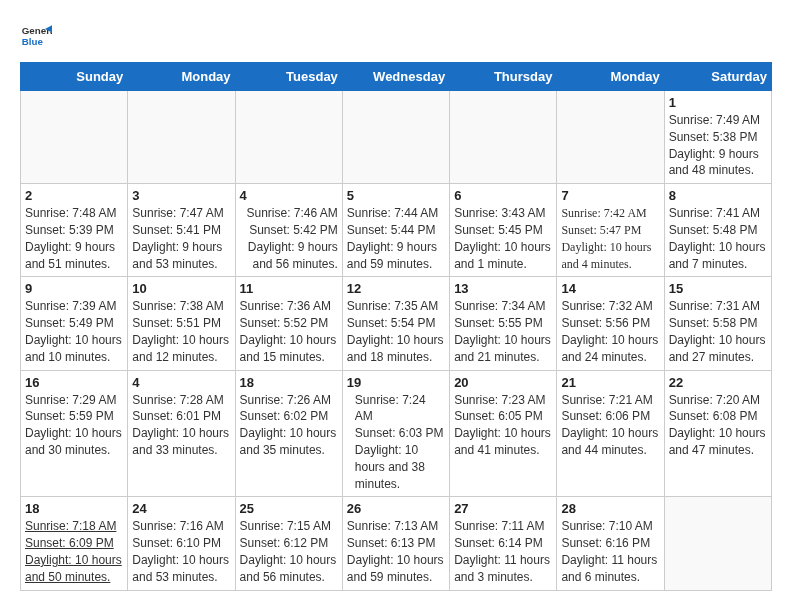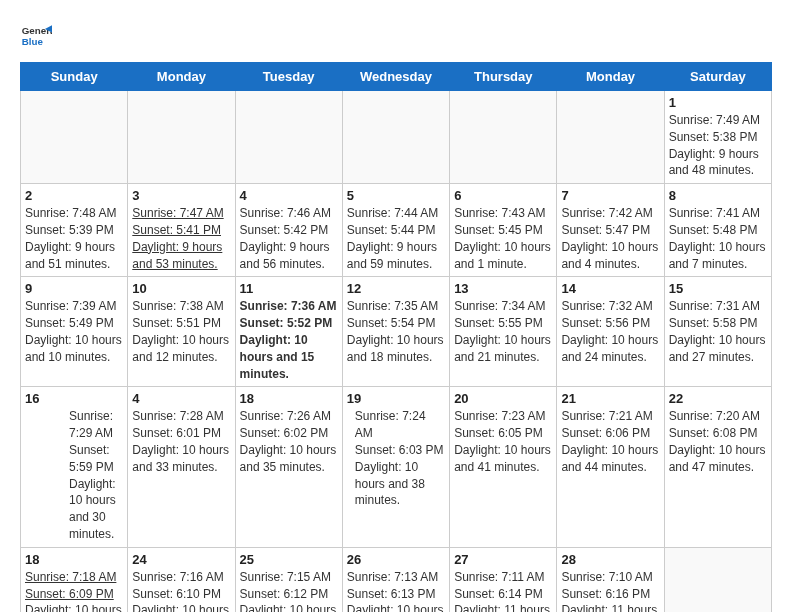--- a/index.html
+++ b/index.html
@@ -40,21 +40,21 @@
     }
     .calendar {
       width: 100%;
       border-collapse: collapse;
       font-size: 11px;
     }
     .calendar thead th {
       background: #1a6fc4;
       color: #fff;
       padding: 6px 4px;
-      text-align: center;
+      text-align: right;
       font-size: 13px;
       font-weight: bold;
       border: 1px solid #1a6fc4;
     }
     .calendar tbody td {
       border: 1px solid #ccc;
       vertical-align: top;
       padding: 4px;
       width: 107px;
       height: 90px;
@@ -122,45 +122,45 @@
       </tr>
       <tr>
         <td>
           <div class="day-num">2</div>
           <div class="day-info" style="white-space: pre-line;">Sunrise: 7:48 AM
 Sunset: 5:39 PM
 Daylight: 9 hours and 51 minutes.</div>
         </td>
         <td>
           <div class="day-num">3</div>
-          <div class="day-info" style="white-space: pre-line; text-decoration: underline;">Sunrise: 7:47 AM
+          <div class="day-info" style="white-space: pre-line;">Sunrise: 7:47 AM
 Sunset: 5:41 PM
 Daylight: 9 hours and 53 minutes.</div>
         </td>
         <td>
           <div class="day-num">4</div>
-          <div class="day-info" style="white-space: pre-line;">Sunrise: 7:46 AM
+          <div class="day-info" style="white-space: pre-line; text-align: right;">Sunrise: 7:46 AM
 Sunset: 5:42 PM
 Daylight: 9 hours and 56 minutes.</div>
         </td>
         <td>
           <div class="day-num">5</div>
           <div class="day-info" style="white-space: pre-line;">Sunrise: 7:44 AM
 Sunset: 5:44 PM
 Daylight: 9 hours and 59 minutes.</div>
         </td>
         <td>
           <div class="day-num">6</div>
-          <div class="day-info" style="white-space: pre-line;">Sunrise: 7:43 AM
+          <div class="day-info" style="white-space: pre-line;">Sunrise: 3:43 AM
 Sunset: 5:45 PM
 Daylight: 10 hours and 1 minute.</div>
         </td>
         <td>
           <div class="day-num">7</div>
-          <div class="day-info" style="white-space: pre-line;">Sunrise: 7:42 AM
+          <div class="day-info" style="white-space: pre-line; font-family: Liberation Serif, serif;">Sunrise: 7:42 AM
 Sunset: 5:47 PM
 Daylight: 10 hours and 4 minutes.</div>
         </td>
         <td>
           <div class="day-num">8</div>
           <div class="day-info" style="white-space: pre-line;">Sunrise: 7:41 AM
 Sunset: 5:48 PM
 Daylight: 10 hours and 7 minutes.</div>
         </td>
       </tr>
@@ -172,21 +172,21 @@
 Daylight: 10 hours and 10 minutes.</div>
         </td>
         <td>
           <div class="day-num">10</div>
           <div class="day-info" style="white-space: pre-line;">Sunrise: 7:38 AM
 Sunset: 5:51 PM
 Daylight: 10 hours and 12 minutes.</div>
         </td>
         <td>
           <div class="day-num">11</div>
-          <div class="day-info" style="white-space: pre-line; font-weight: bold;">Sunrise: 7:36 AM
+          <div class="day-info" style="white-space: pre-line;">Sunrise: 7:36 AM
 Sunset: 5:52 PM
 Daylight: 10 hours and 15 minutes.</div>
         </td>
         <td>
           <div class="day-num">12</div>
           <div class="day-info" style="white-space: pre-line;">Sunrise: 7:35 AM
 Sunset: 5:54 PM
 Daylight: 10 hours and 18 minutes.</div>
         </td>
         <td>
@@ -204,21 +204,21 @@
         <td>
           <div class="day-num">15</div>
           <div class="day-info" style="white-space: pre-line;">Sunrise: 7:31 AM
 Sunset: 5:58 PM
 Daylight: 10 hours and 27 minutes.</div>
         </td>
       </tr>
       <tr>
         <td>
           <div class="day-num">16</div>
-          <div class="day-info" style="white-space: pre-line; margin-left: 44px;">Sunrise: 7:29 AM
+          <div class="day-info" style="white-space: pre-line;">Sunrise: 7:29 AM
 Sunset: 5:59 PM
 Daylight: 10 hours and 30 minutes.</div>
         </td>
         <td>
           <div class="day-num">4</div>
           <div class="day-info" style="white-space: pre-line;">Sunrise: 7:28 AM
 Sunset: 6:01 PM
 Daylight: 10 hours and 33 minutes.</div>
         </td>
         <td>

